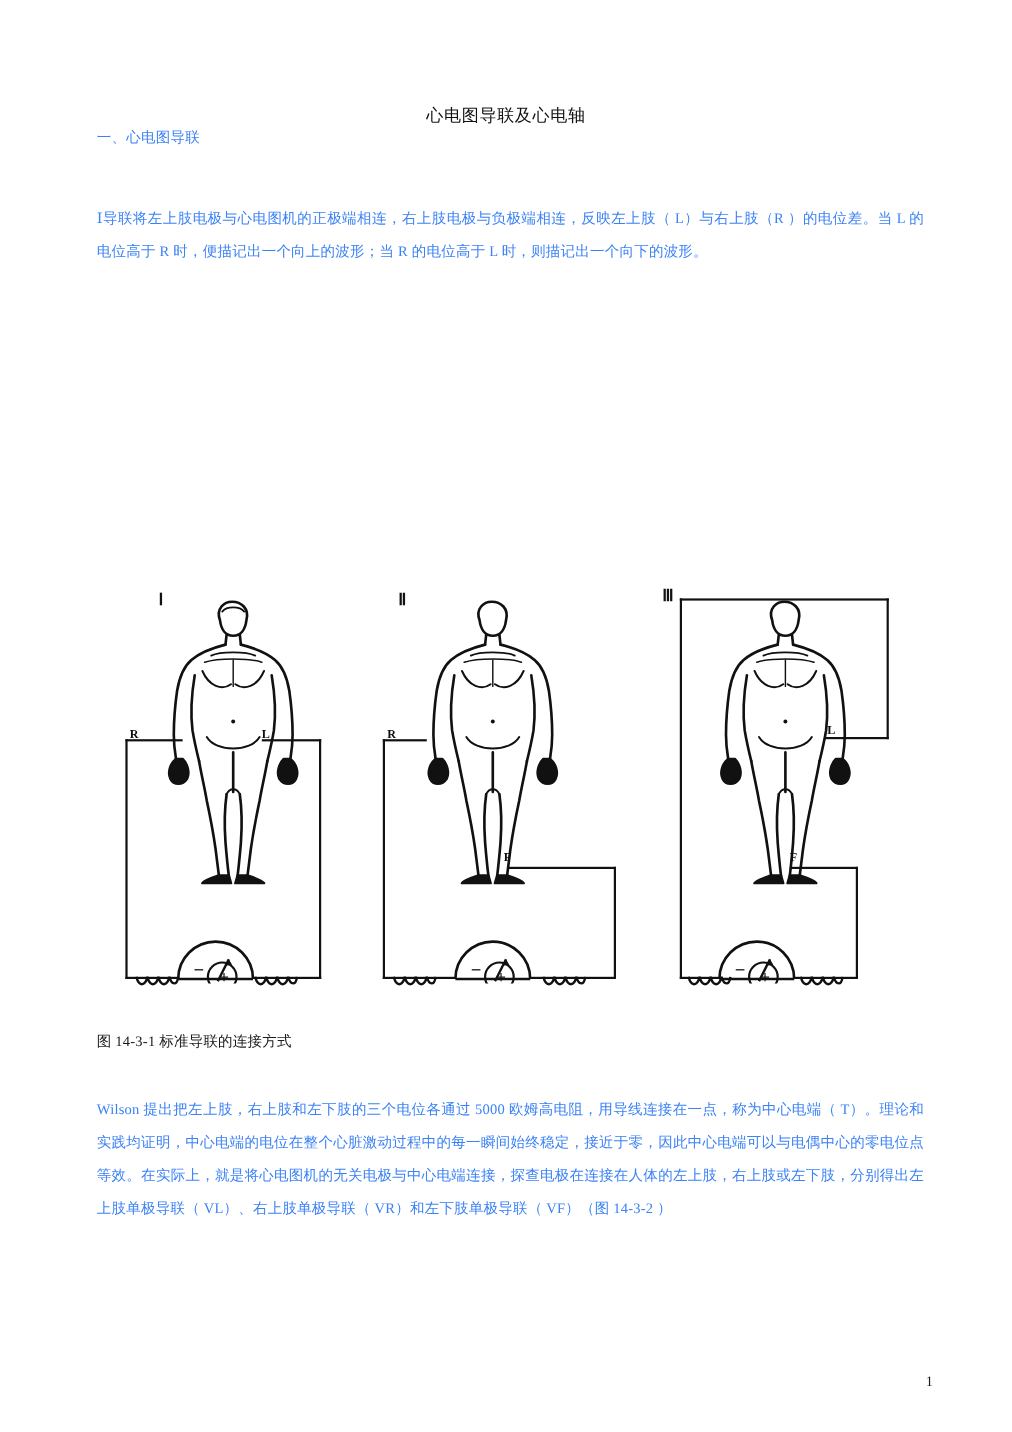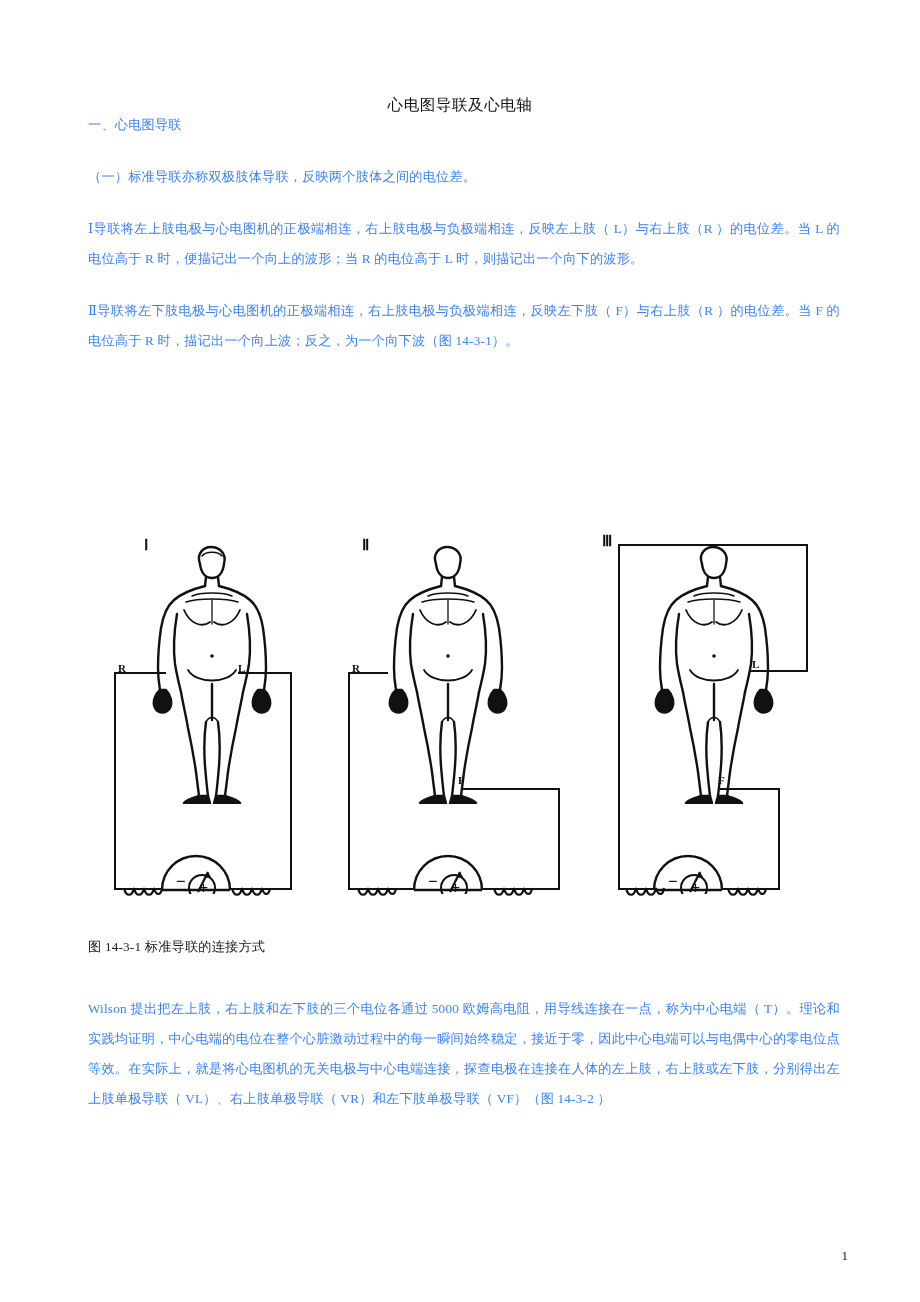--- a/index.html
+++ b/index.html
@@ -128,25 +128,23 @@
 </head>
 <body>
 
 <div class="page">
 
   <div class="doc-title">心电图导联及心电轴</div>
 
   <div class="body-col">
     <p class="para sec-head">一、心电图导联</p>
     <div class="gap-sm"></div>
-    <p class="para">（一）标准导联亦称双极肢体导联，反映两个肢体之间的电位差。</p>
     <div class="gap-sm"></div>
     <p class="para">Ⅰ导联将左上肢电极与心电图机的正极端相连，右上肢电极与负极端相连，反映左上肢（ L）与右上肢（R ）的电位差。当 L 的电位高于 R 时，便描记出一个向上的波形；当 R 的电位高于 L 时，则描记出一个向下的波形。</p>
     <div class="gap-sm"></div>
-    <p class="para">Ⅱ导联将左下肢电极与心电图机的正极端相连，右上肢电极与负极端相连，反映左下肢（ F）与右上肢（R ）的电位差。当 F 的电位高于 R 时，描记出一个向上波；反之，为一个向下波（图 14-3-1）。</p>
     <div class="gap-sm"></div>
   </div>
 
   <div class="figure-wrap">
 
     <div class="fig-panel" style="left:0px; width:250px;">
 
       <div class="fig-label" style="left:56px; top:20px;">Ⅰ</div>
 
       <div class="wire-v" style="left:26px; top:156px; height:218px;"></div>

